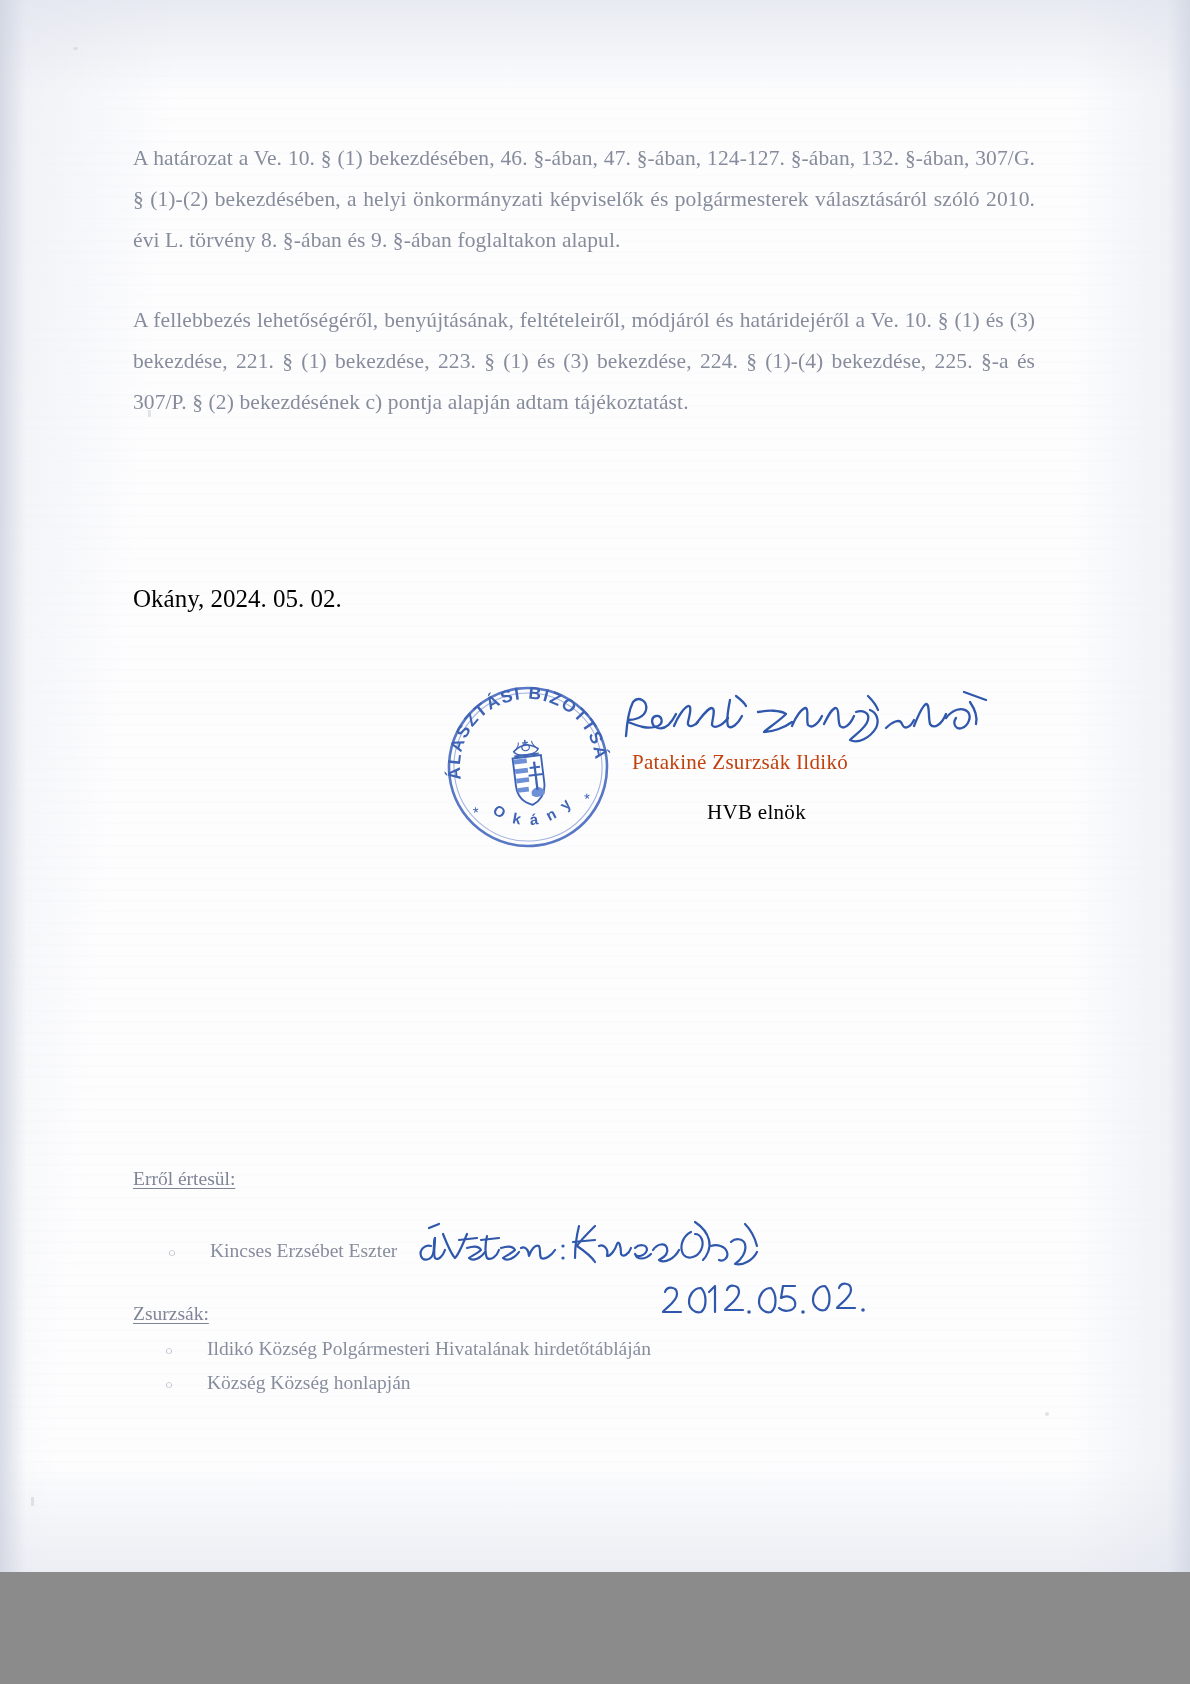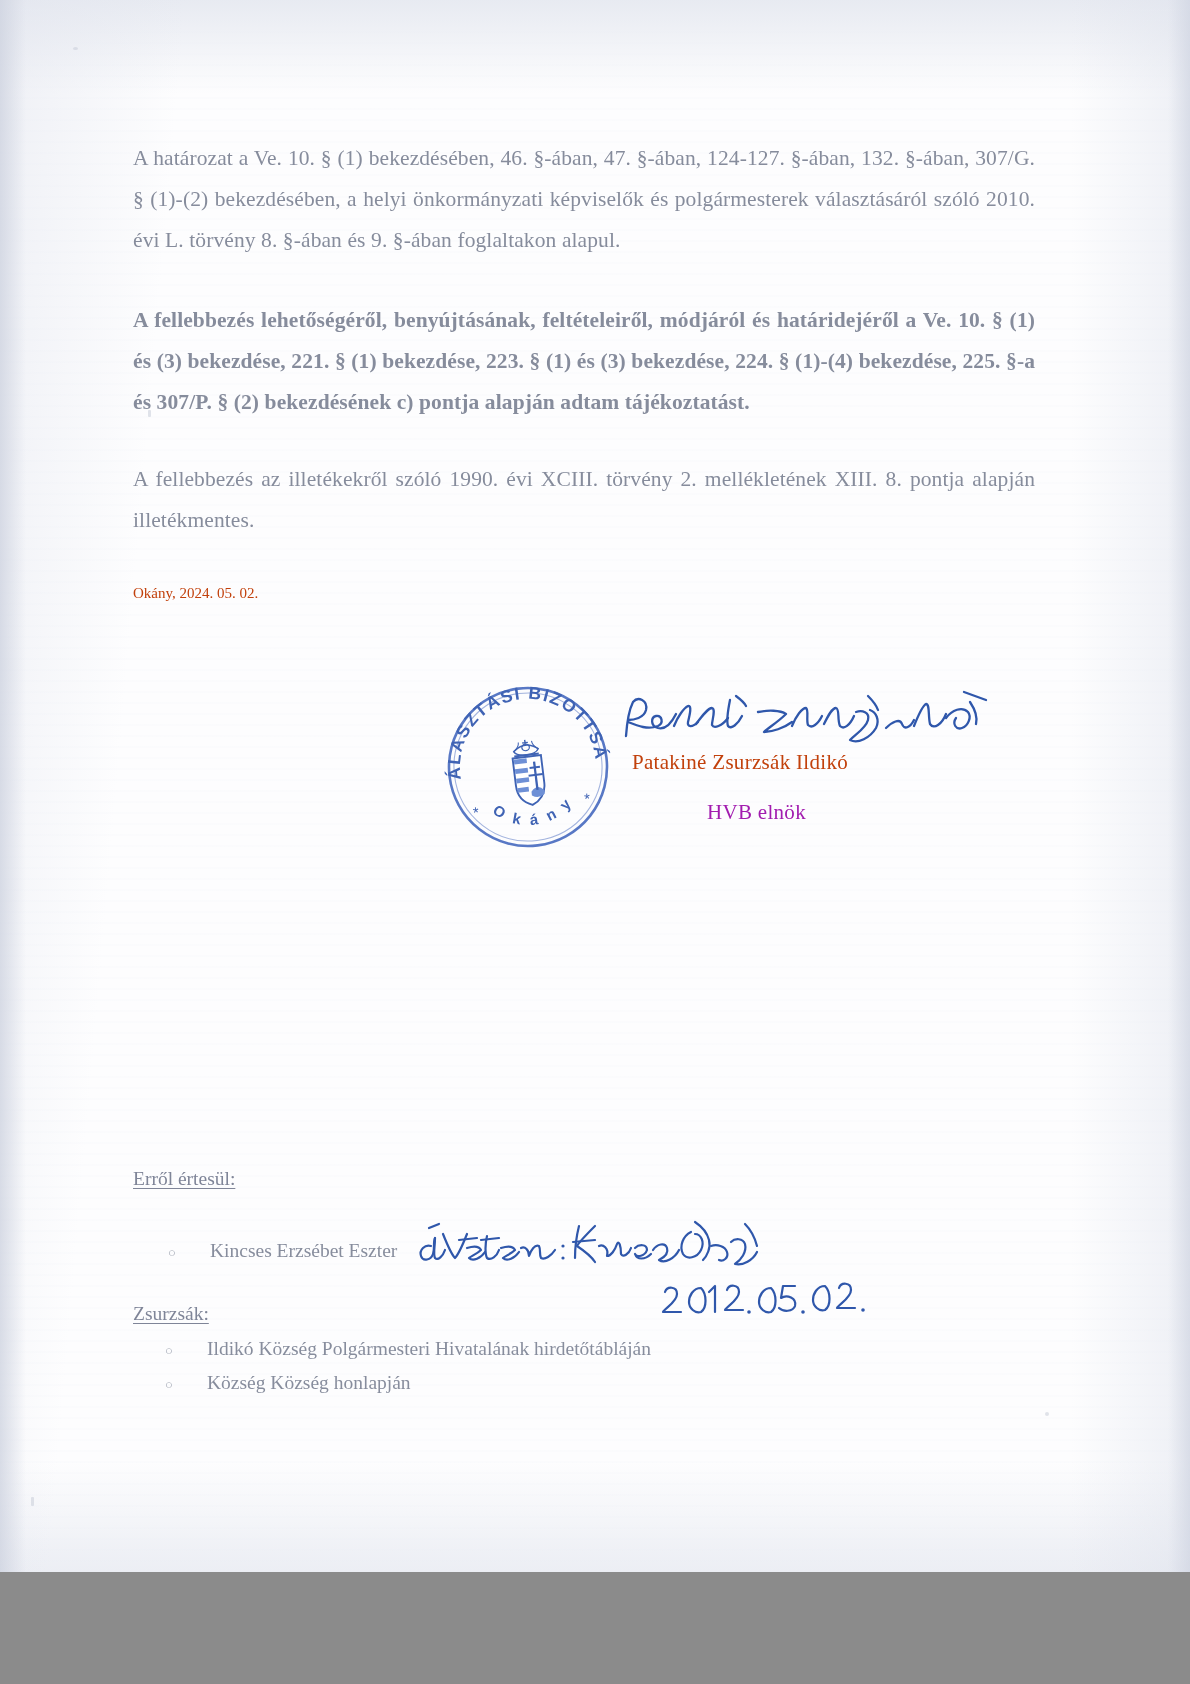--- a/index.html
+++ b/index.html
@@ -60,29 +60,29 @@
     left: 133px;
     right: 155px;
     font-size: 21.5px;
     line-height: 41px;
     text-align: justify;
     color: #868c9c;
     letter-spacing: 0.1px;
   }
   .body-text.just { text-align: justify; text-justify: inter-word; }
   .p1 { top: 116px; }
-  .p2 { top: 278px; font-weight: bold; }
+  .p2 { top: 278px; }
   .p3 { top: 437px; }
 
   .date-line {
     position: absolute;
     left: 133px;
     top: 585px;
-    font-size: 15px;
-    color: #c2410c;
+    font-size: 25px;
+    color: #000000;
   }
 
   
   .seal {
     position: absolute;
     left: 444px;
     top: 683px;
     width: 168px;
     height: 168px;
     transform: rotate(-7deg);
@@ -105,21 +105,21 @@
     top: 750px;
     font-size: 21px;
     color: #c2410c;
     letter-spacing: .3px;
   }
   .sign-role {
     position: absolute;
     left: 707px;
     top: 800px;
     font-size: 21px;
-    color: #a21caf;
+    color: #000000;
     letter-spacing: .3px;
   }
 
   
   .notify-heading {
     position: absolute;
     left: 133px;
     font-size: 19.5px;
     color: #7f8598;
     text-decoration: underline;
@@ -180,21 +180,20 @@
 
   <div class="speck sp1"></div>
   <div class="speck sp2"></div>
   <div class="speck sp3"></div>
   <div class="speck sp4"></div>
 
   <p class="body-text just p1">A határozat a Ve. 10. § (1) bekezdésében, 46. §-ában, 47. §-ában, 124-127. §-ában, 132. §-ában, 307/G. § (1)-(2) bekezdésében, a helyi önkormányzati képviselők és polgármesterek választásáról szóló 2010. évi L. törvény 8. §-ában és 9. §-ában foglaltakon alapul.</p>
 
   <p class="body-text just p2">A fellebbezés lehetőségéről, benyújtásának, feltételeiről, módjáról és határidejéről a Ve. 10. § (1) és (3) bekezdése, 221. § (1) bekezdése, 223. § (1) és (3) bekezdése, 224. § (1)-(4) bekezdése, 225. §-a és 307/P. § (2) bekezdésének c) pontja alapján adtam tájékoztatást.</p>
 
-  <p class="body-text just p3">A fellebbezés az illetékekről szóló 1990. évi XCIII. törvény 2. mellékletének XIII. 8. pontja alapján illetékmentes.</p>
 
   <div class="date-line">Okány, 2024. 05. 02.</div>
 
   <div class="seal">
     <svg viewBox="0 0 168 168" xmlns="http://www.w3.org/2000/svg">
       <defs>
         <path id="arcTop" d="M 16,84 A 68,68 0 0 1 152,84"></path>
         <path id="arcBottom" d="M 26,84 A 58,58 0 0 0 142,84"></path>
       </defs>
       <circle cx="84" cy="84" r="79" fill="none" stroke="#4a6cc0" stroke-width="2.6" opacity=".92"></circle>

